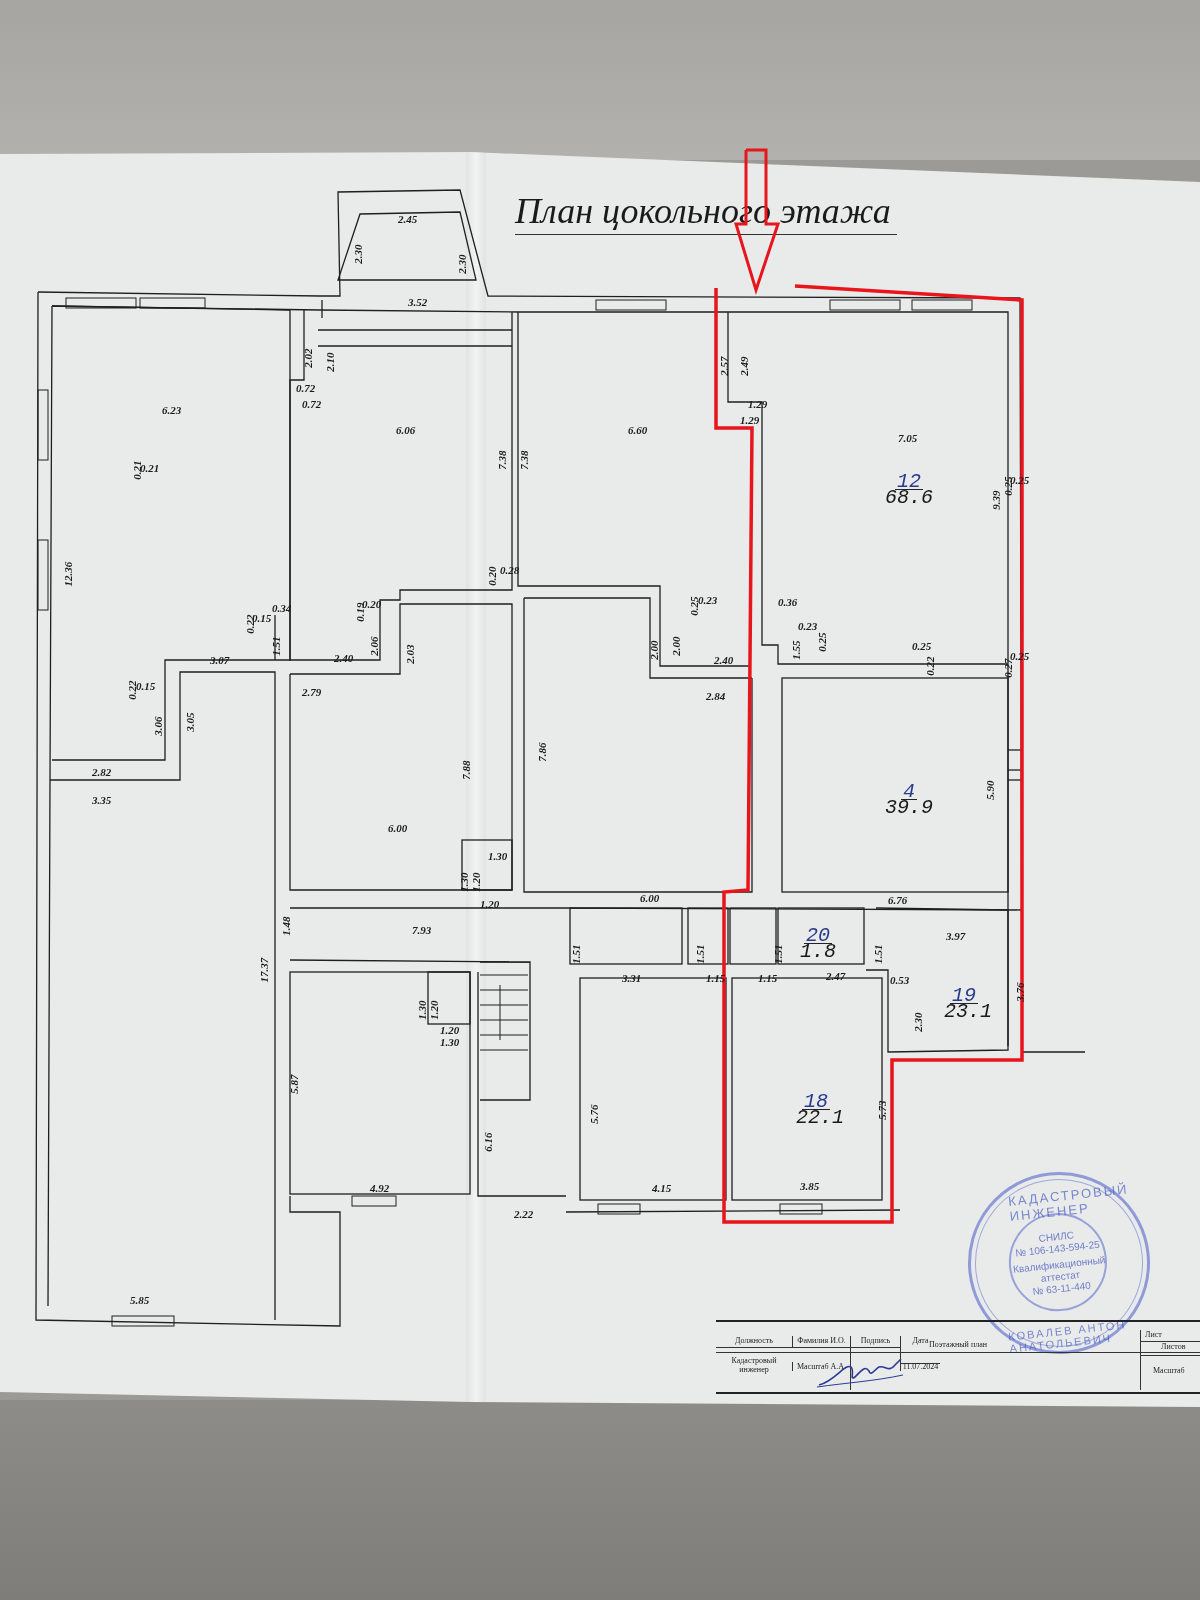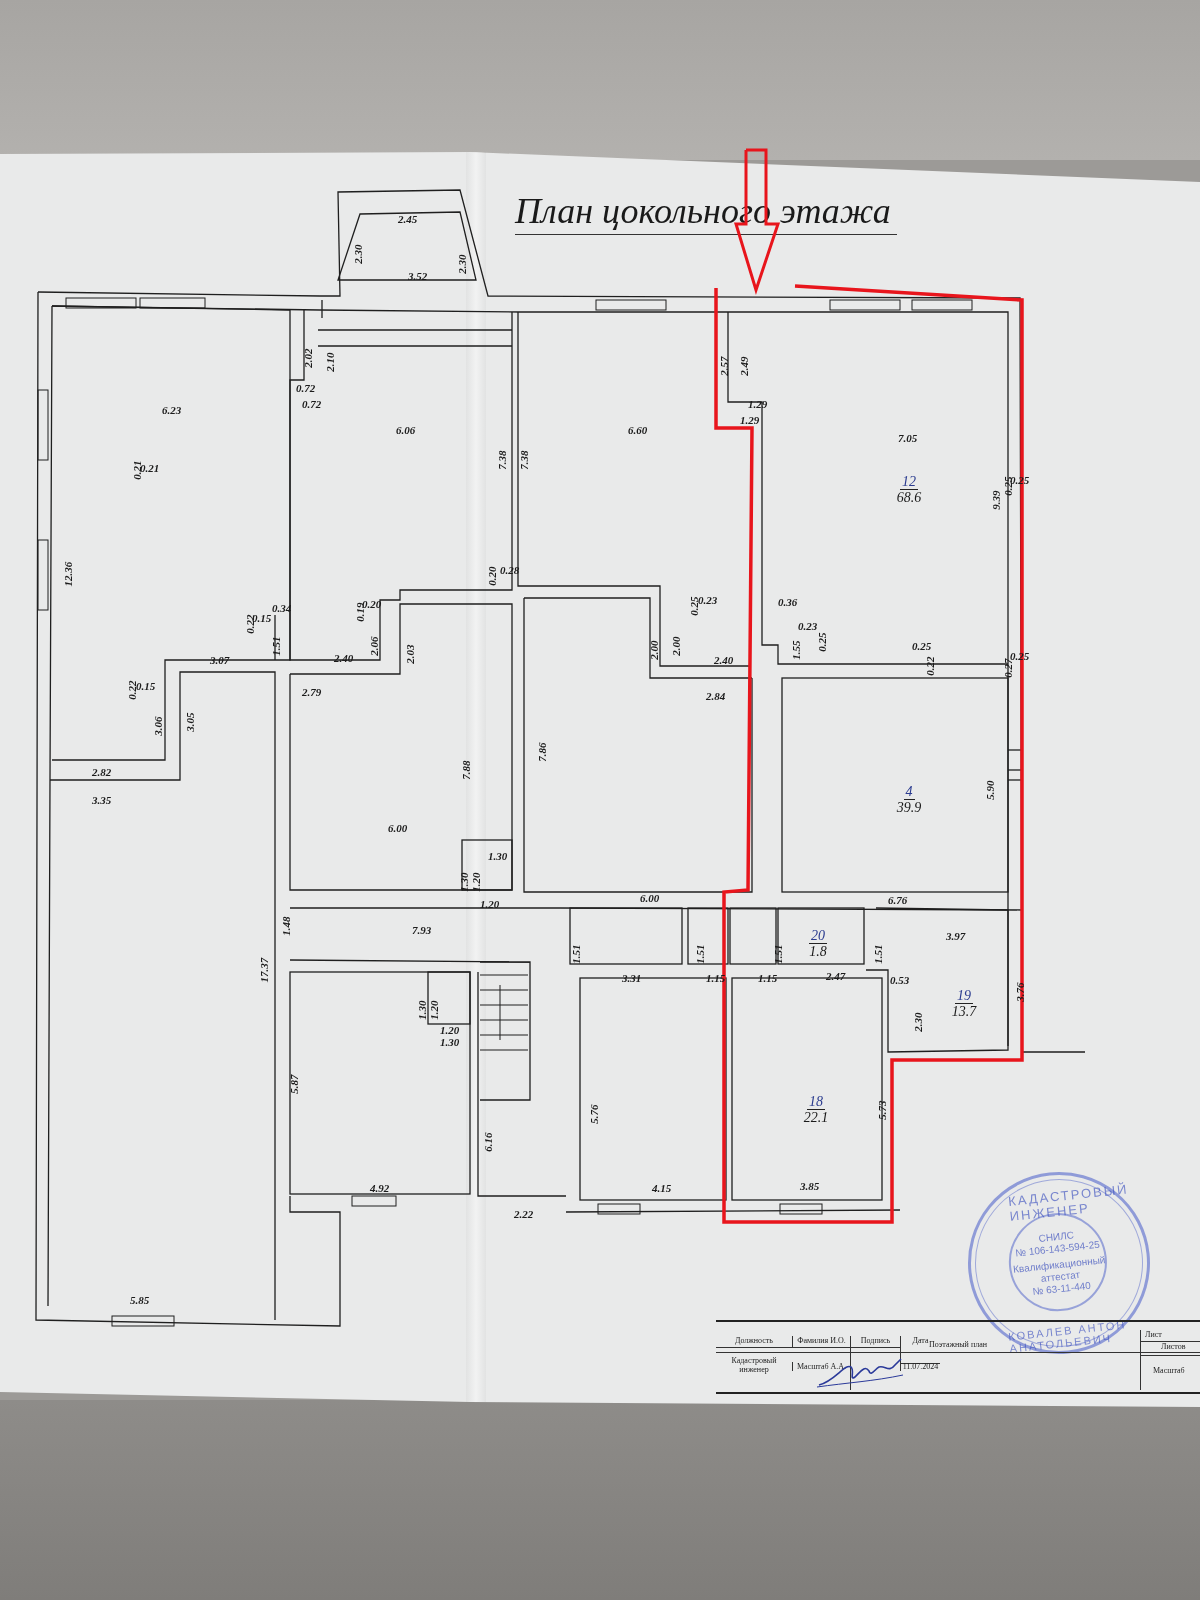--- a/index.html
+++ b/index.html
@@ -6,21 +6,21 @@
   body{width:1200px;height:1600px;position:relative;overflow:hidden;background:#9c9a97;font-family:"Liberation Serif",serif;}
   .bg-top{position:absolute;left:0;top:0;width:1200px;height:160px;background:linear-gradient(#a7a5a2,#b3b1ae);}
   .bg-bottom{position:absolute;left:0;top:1400px;width:1200px;height:200px;background:linear-gradient(#8e8c89,#7f7d7a);}
   .paper{position:absolute;left:0;top:152px;width:1200px;height:1255px;background:#e9eaea;
     clip-path:polygon(0 2px,470px 0,1200px 30px,1200px 1255px,470px 1250px,0 1240px);}
   .fold{position:absolute;left:466px;top:152px;width:20px;height:1250px;background:linear-gradient(90deg,rgba(0,0,0,0.03),rgba(255,255,255,0.4),rgba(0,0,0,0.03));}
   .title{position:absolute;left:515px;top:190px;font-size:36px;font-style:italic;color:#1a1a1a;border-bottom:1.5px solid #333;padding:0 6px 2px 0;}
   svg.plan{position:absolute;left:0;top:0;}
   .dim{position:absolute;font-family:"Liberation Serif",serif;font-style:italic;font-weight:bold;font-size:11px;color:#1c1c1c;white-space:nowrap;}
   .dim.v{transform:rotate(-90deg);transform-origin:center;}
-  .room-label{position:absolute;text-align:center;font-family:Liberation Serif, serif;font-style:italic;font-size:14px;line-height:15px;}
+  .room-label{position:absolute;text-align:center;font-family:Liberation Mono, monospace;font-style:italic;font-size:20px;line-height:15px;}
   .room-label .num{color:#2a3b8f;border-bottom:1px solid #222;display:inline-block;padding:0 2px;}
   .room-label .area{color:#1a1a1a;display:block;}
   .stamp{position:absolute;left:968px;top:1172px;width:176px;height:176px;border-radius:50%;border:3px solid rgba(70,90,200,0.55);
     box-shadow:inset 0 0 0 14px rgba(233,234,234,0) ;transform:rotate(-6deg);}
   .stamp .inner{position:absolute;left:38px;top:38px;width:94px;height:94px;border-radius:50%;border:2px solid rgba(70,90,200,0.5);}
   .stamp .ring{position:absolute;left:4px;top:4px;right:4px;bottom:4px;border-radius:50%;border:1.5px solid rgba(70,90,200,0.45);}
   .stamp .txt{position:absolute;left:0;width:176px;text-align:center;font-family:"Liberation Sans",sans-serif;color:rgba(60,80,190,0.7);font-size:10px;}
   .stamp .arc{position:absolute;font-family:"Liberation Sans",sans-serif;color:rgba(60,80,190,0.65);font-size:13px;letter-spacing:2px;}
   .tblock{position:absolute;left:716px;top:1320px;width:484px;height:70px;border-top:2px solid #222;border-bottom:2px solid #222;font-family:"Liberation Serif",serif;font-size:8px;color:#222;}
   .cell{position:absolute;border-left:1px solid #333;box-sizing:border-box;text-align:center;}
@@ -112,21 +112,21 @@
 
   <g fill="none" stroke="#e8151c" stroke-width="3.5" stroke-linejoin="miter">
     <polyline points="716,288 716,428 752,428 748,890 724,892 724,1222 892,1222 892,1060 1022,1060 1022,300 795,286"></polyline>
     <polyline points="746,150 766,150 766,224 778,224 756,290 736,224 746,224 746,150" stroke-width="3"></polyline>
   </g>
 </svg>
 
 <span class="dim" style="left:398px;top:213px">2.45</span>
 <span class="dim v" style="left:348px;top:248px">2.30</span>
 <span class="dim v" style="left:452px;top:258px">2.30</span>
-<span class="dim" style="left:408px;top:270px">3.52</span>
+<span class="dim" style="left:408px;top:296px">3.52</span>
 
 <span class="dim" style="left:162px;top:404px">6.23</span>
 <span class="dim v" style="left:56px;top:568px">12.36</span>
 <span class="dim v" style="left:127px;top:464px">0.21</span>
 <span class="dim" style="left:140px;top:462px">0.21</span>
 <span class="dim" style="left:210px;top:654px">3.07</span>
 <span class="dim v" style="left:148px;top:720px">3.06</span>
 <span class="dim v" style="left:122px;top:684px">0.22</span>
 <span class="dim" style="left:136px;top:680px">0.15</span>
 <span class="dim v" style="left:240px;top:618px">0.22</span>
@@ -230,21 +230,21 @@
 <div class="room-label" style="left:884px;top:784px;width:50px">
   <span class="num">4</span>
   <span class="area">39.9</span>
 </div>
 <div class="room-label" style="left:798px;top:928px;width:40px">
   <span class="num">20</span>
   <span class="area">1.8</span>
 </div>
 <div class="room-label" style="left:944px;top:988px;width:40px">
   <span class="num">19</span>
-  <span class="area">13.7</span>
+  <span class="area">23.1</span>
 </div>
 <div class="room-label" style="left:796px;top:1094px;width:40px">
   <span class="num">18</span>
   <span class="area">22.1</span>
 </div>
 
 <div class="stamp">
   <div class="ring"></div>
   <div class="inner"></div>
   <span class="arc" style="left:44px;top:14px">КАДАСТРОВЫЙ ИНЖЕНЕР</span>

